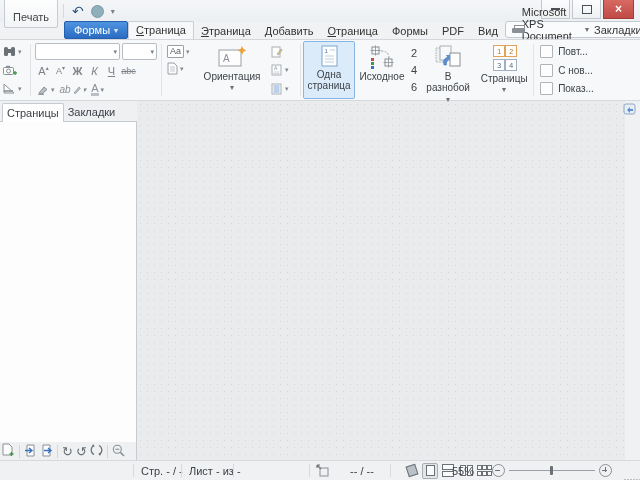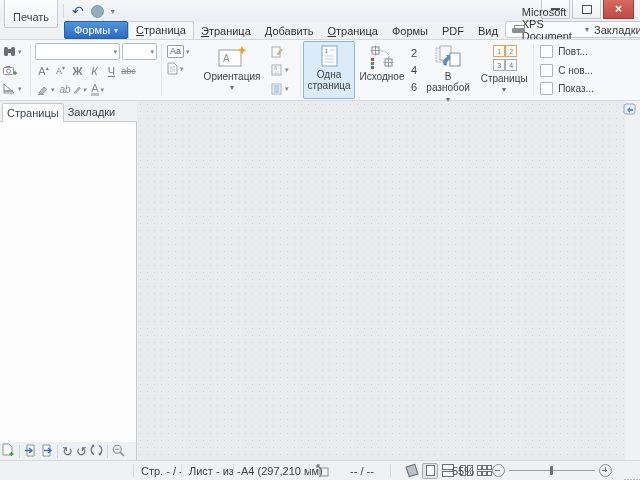--- a/index.html
+++ b/index.html
@@ -421,21 +421,20 @@
       </span>
     </div>
   </div>
 
   <div id="statusbar">
     <span class="st-sep" style="left:133px"></span>
     <span class="abs" style="left:141px">Стр. - / -</span>
     <span class="st-sep" style="left:181px"></span>
     <span class="abs" style="left:189px">Лист - из -</span>
     <span class="st-sep" style="left:233px"></span>
-    <span class="abs" style="left:241px">A4 (297,210 мм)</span>
     <span class="st-sep" style="left:309px"></span>
     <span class="abs" style="left:316px">
       <svg width="14" height="13" viewBox="0 0 14 13">
         <rect x="4" y="4" width="8" height="8" fill="none" stroke="#8a9096"></rect>
         <path d="M1 1 l4 4 M1 1 h3 M1 1 v3" fill="none" stroke="#6a7076" stroke-width="1.1"></path>
       </svg>
     </span>
     <span class="abs" style="left:350px">-- / --</span>
     <span class="st-sep" style="left:390px"></span>
 

